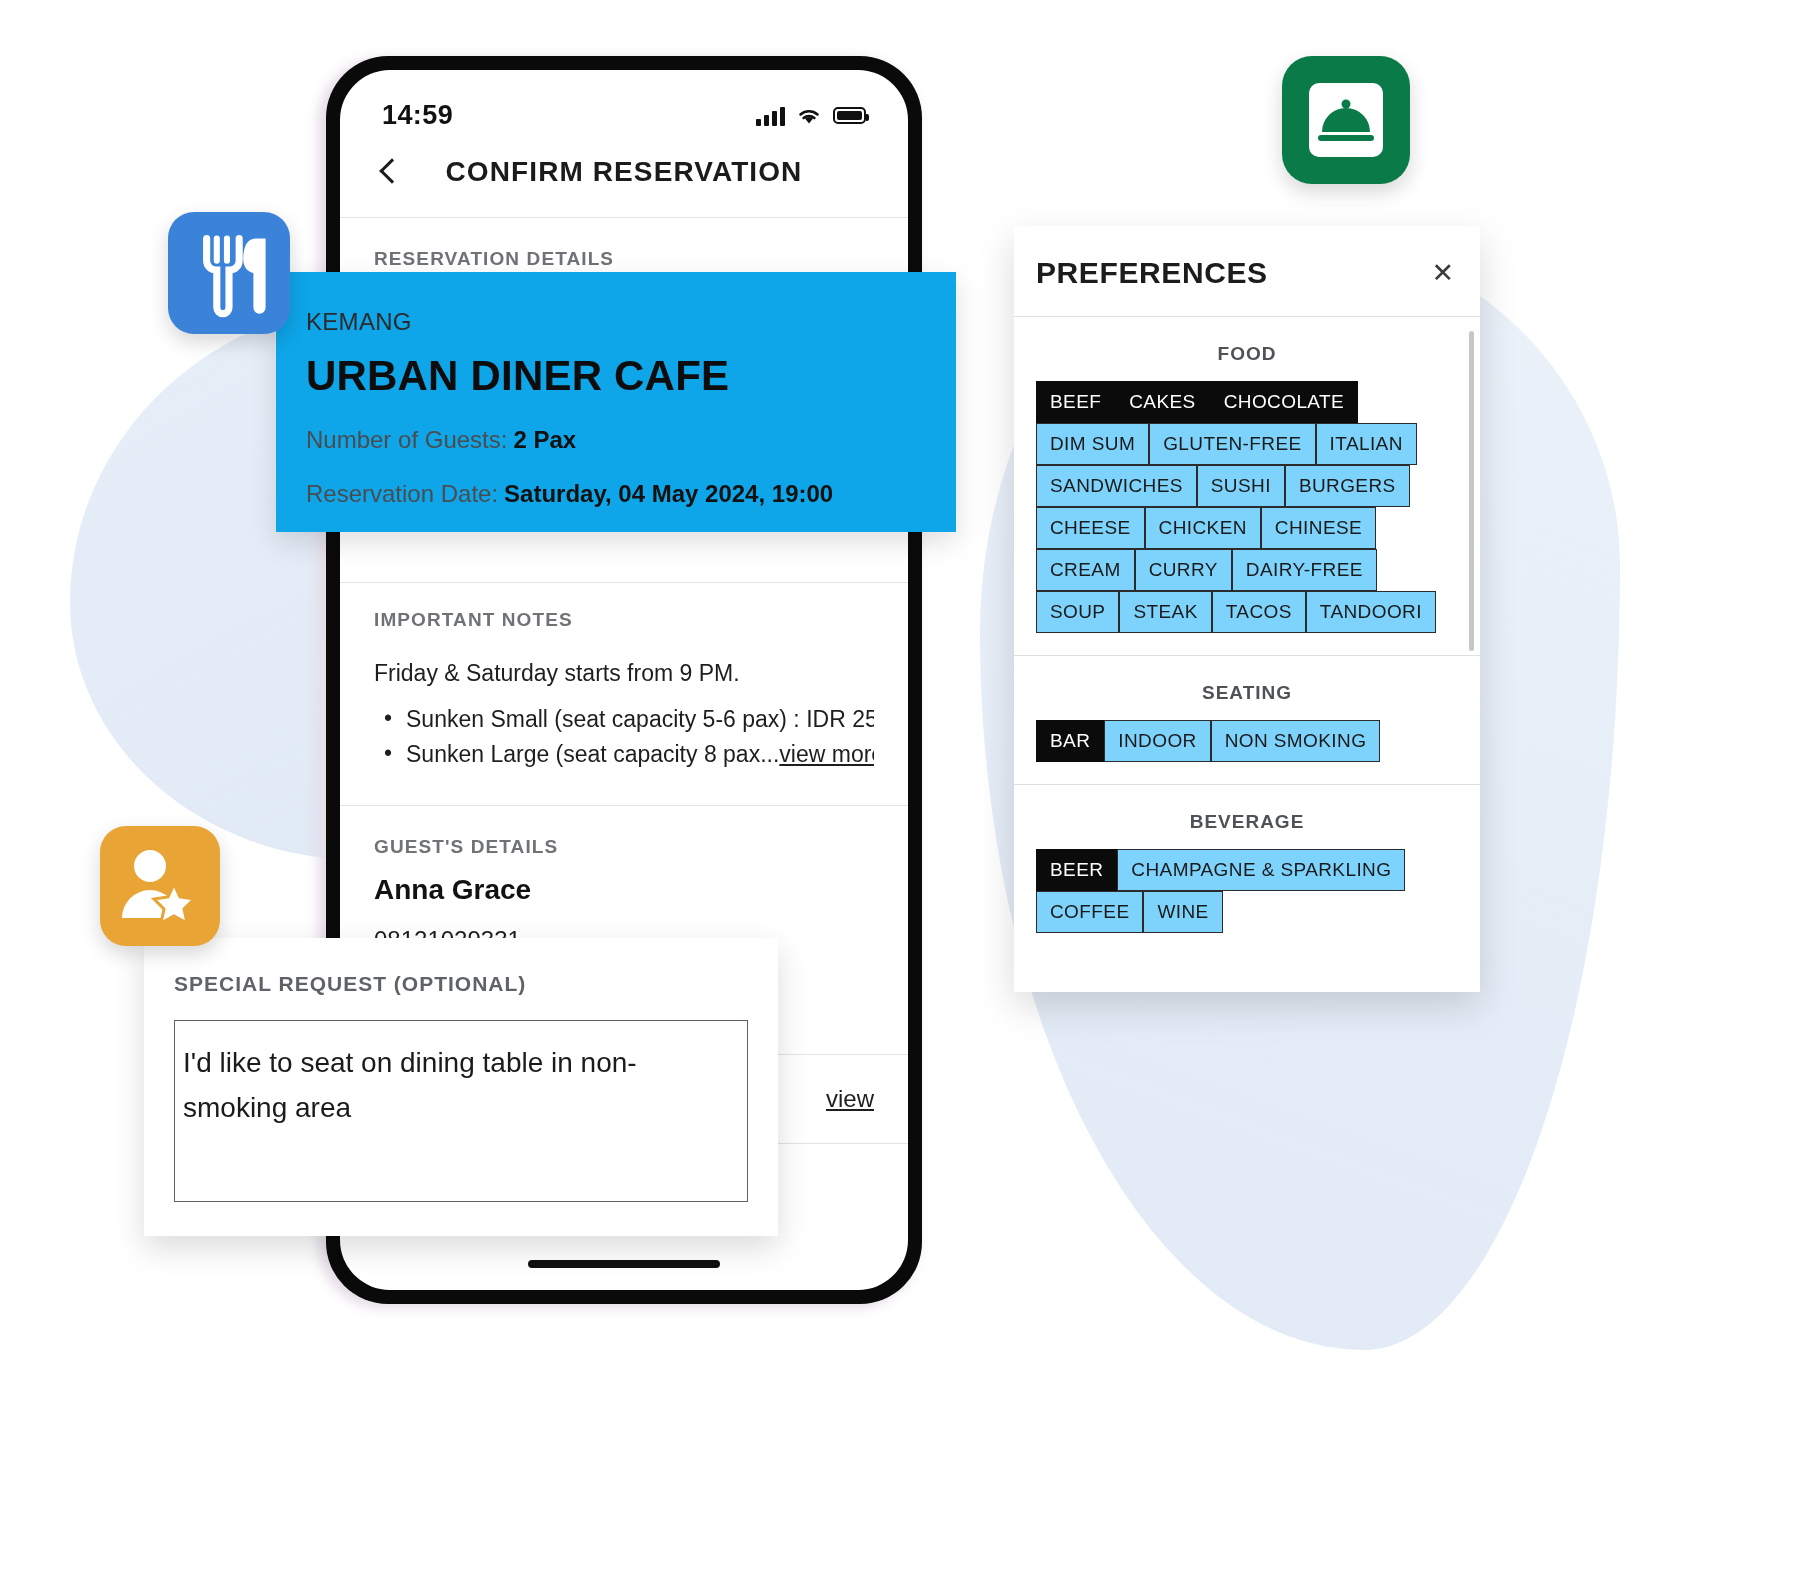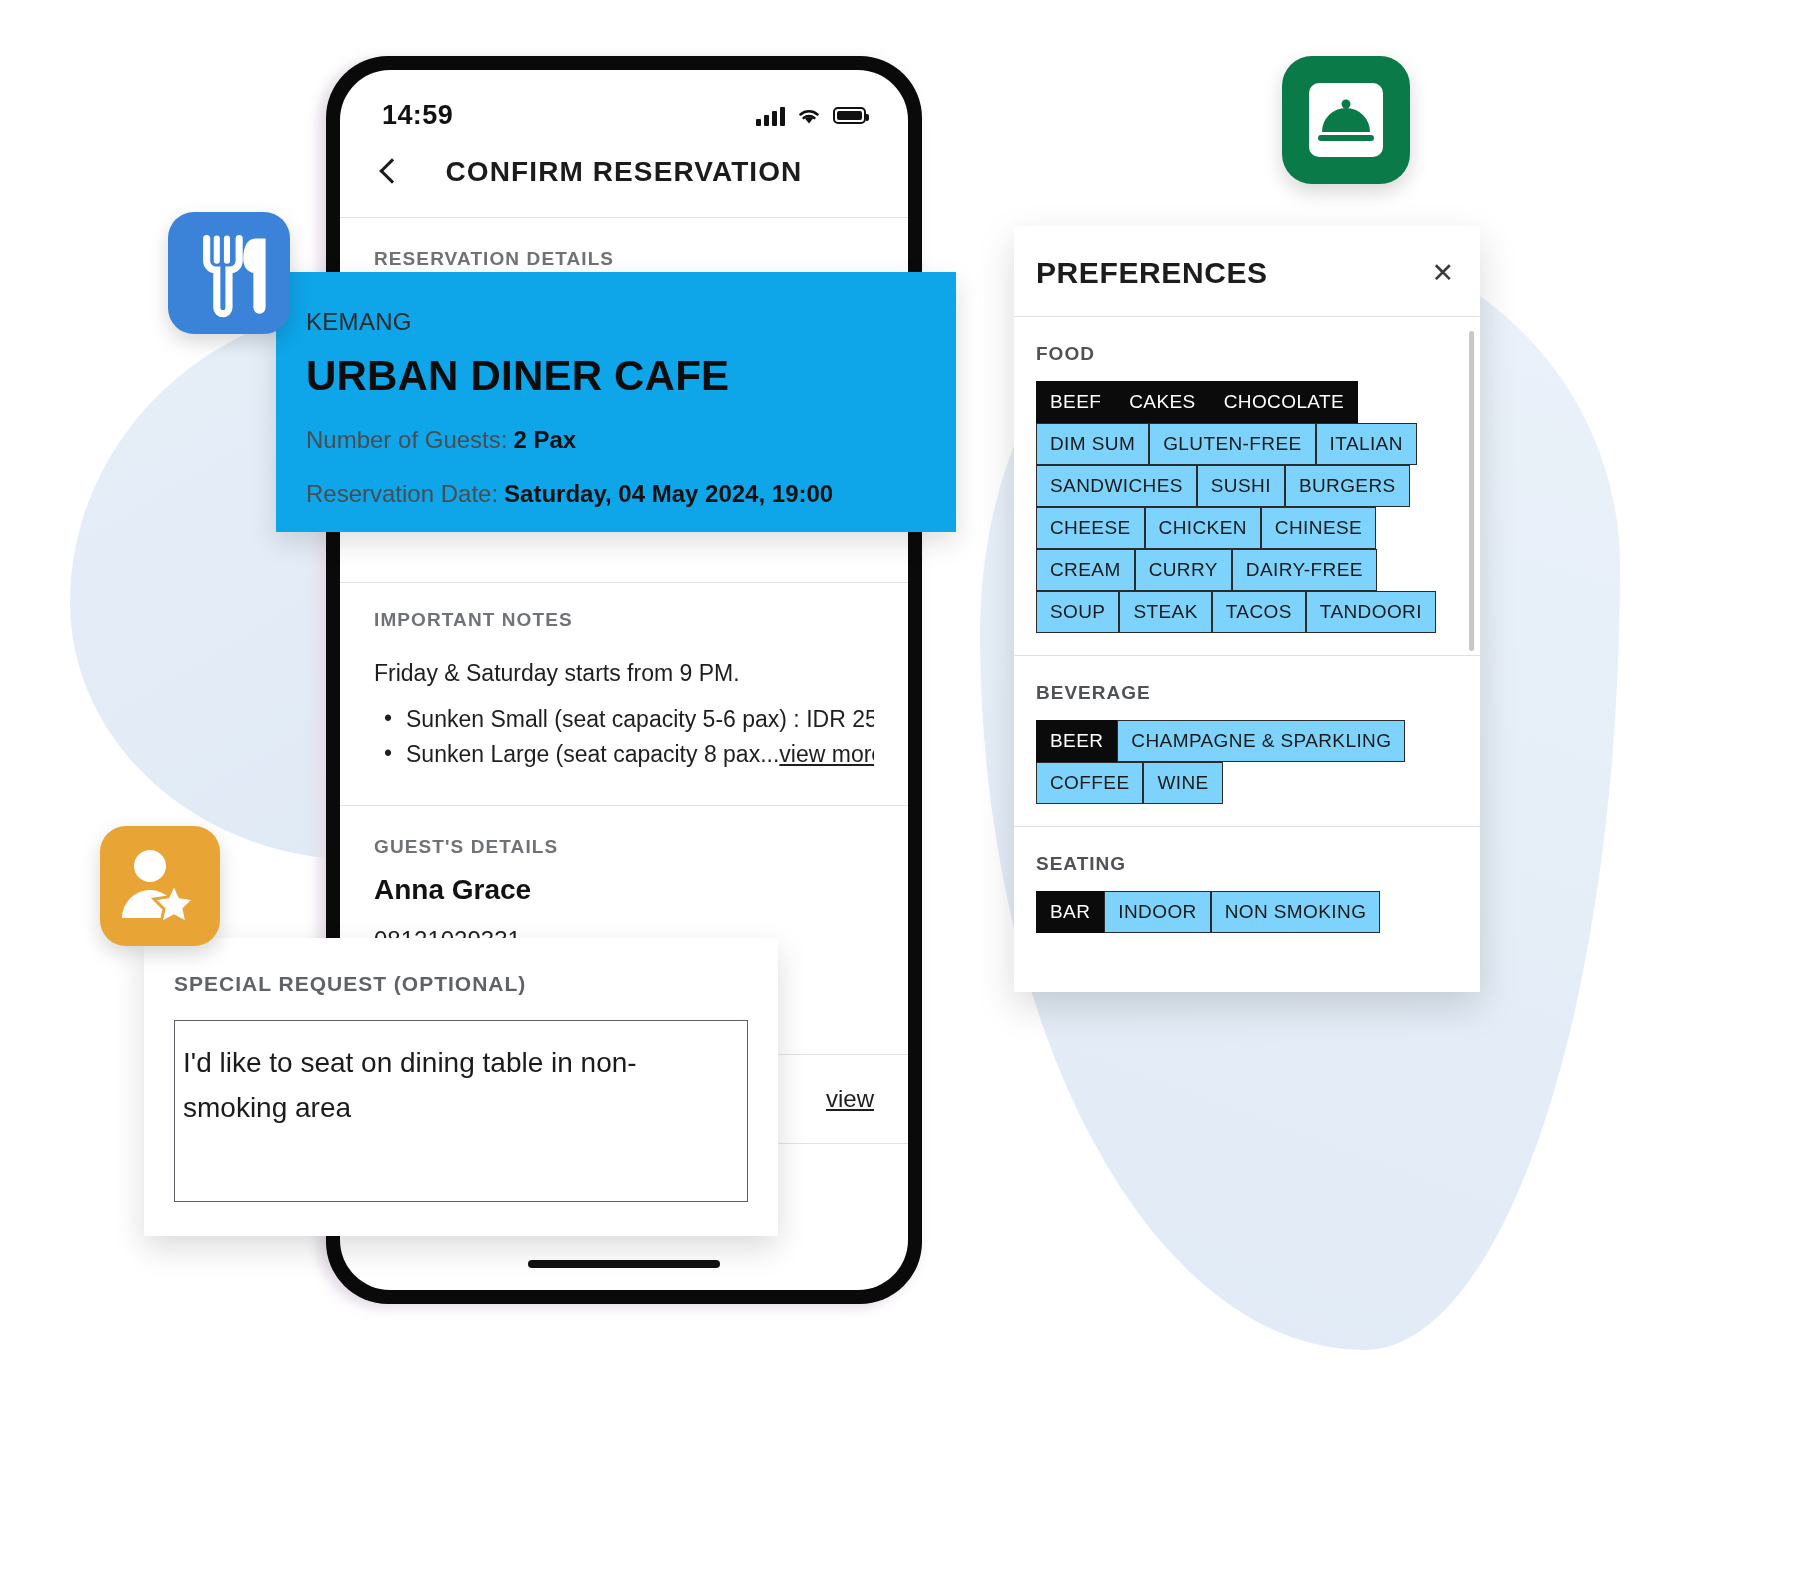--- a/index.html
+++ b/index.html
@@ -135,21 +135,21 @@
   }
   .prefs-head {
     display: flex; align-items: center; justify-content: space-between;
     padding: 30px 26px 26px 22px; border-bottom: 1px solid #e0e0e0;
   }
   .prefs-title { font-size: 30px; font-weight: 700; letter-spacing: .6px; color: #1c1c1c; }
   .prefs-close { font-size: 27px; color: #3a3a3a; cursor: pointer; line-height: 1; }
   .prefs-body { position: relative; height: 700px; overflow: hidden; padding: 0; }
   .pref-group { padding: 26px 22px 22px 22px; border-bottom: 1px solid #e0e0e0; }
   .pref-group:last-child { border-bottom: none; }
-  .group-label { font-size: 19px; font-weight: 700; letter-spacing: 1px; color: #4f5256; }
+  .group-label { font-size: 19px; font-weight: 700; letter-spacing: 1px; color: #4f5256; text-align: center; }
   .chips { display: flex; flex-wrap: wrap; margin-top: 16px; }
   .chip {
     border: 1.4px solid #2b2b2b; background: #7dd3fc; color: #1a1a1a;
     font-size: 19px; letter-spacing: .4px; padding: 9px 13px; cursor: pointer;
     white-space: nowrap;
   }
   .chip.on { background: #0b0b0b; color: #fff; border-color: #0b0b0b; }
   .scrollbar {
     position: absolute; right: 6px; top: 14px; width: 5px; height: 320px;
     background: #c7c7c7; border-radius: 3px; cursor: pointer;
@@ -284,36 +284,36 @@
               <div class="chip">CREAM</div>
               <div class="chip">CURRY</div>
               <div class="chip">DAIRY-FREE</div>
               <div class="chip">SOUP</div>
               <div class="chip">STEAK</div>
               <div class="chip">TACOS</div>
               <div class="chip">TANDOORI</div>
             </div>
           </div>
           <div class="pref-group">
+            <div class="group-label">SEATING</div>
+            <div class="chips">
+              <div class="chip on">BAR</div>
+              <div class="chip">INDOOR</div>
+              <div class="chip">NON SMOKING</div>
+            </div>
+          </div>
+          <div class="pref-group">
             <div class="group-label">BEVERAGE</div>
             <div class="chips">
               <div class="chip on">BEER</div>
               <div class="chip">CHAMPAGNE &amp; SPARKLING</div>
               <div class="chip">COFFEE</div>
               <div class="chip">WINE</div>
             </div>
           </div>
-          <div class="pref-group">
-            <div class="group-label">SEATING</div>
-            <div class="chips">
-              <div class="chip on">BAR</div>
-              <div class="chip">INDOOR</div>
-              <div class="chip">NON SMOKING</div>
-            </div>
-          </div>
         </div>
     </div>
   </div>
 
   <div class="appicon ic-cutlery">
     <svg viewBox="0 0 120 120">
       <path d="M38 26 v22 a9 9 0 0 0 9 9 h1 v37 a6 6 0 0 0 12 0 V57 h1 a9 9 0 0 0 9-9 V26" stroke="#fff" stroke-width="7" fill="none" stroke-linecap="round"></path>
       <path d="M48 26 v22 M58 26 v22" stroke="#fff" stroke-width="6" stroke-linecap="round"></path>
       <path d="M86 26 c-9 0 -12 10 -12 20 c0 9 5 13 10 14 v34 a6 6 0 0 0 12 0 V26 Z" fill="#fff"></path>
     </svg>

